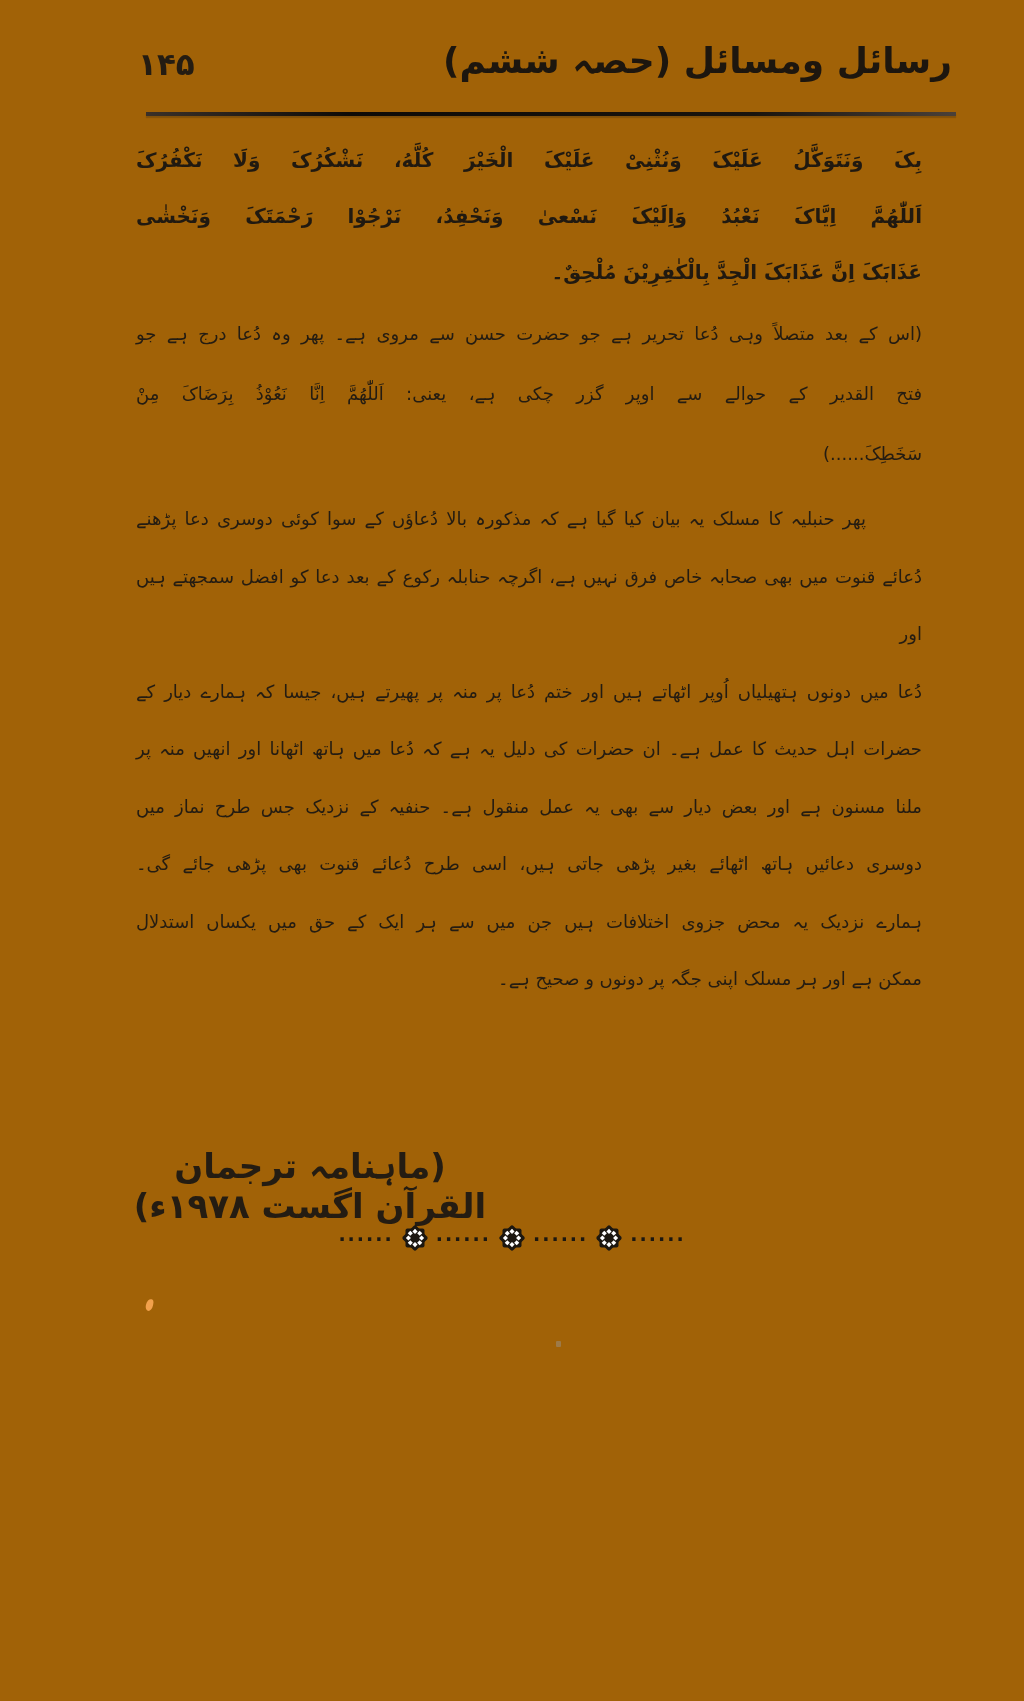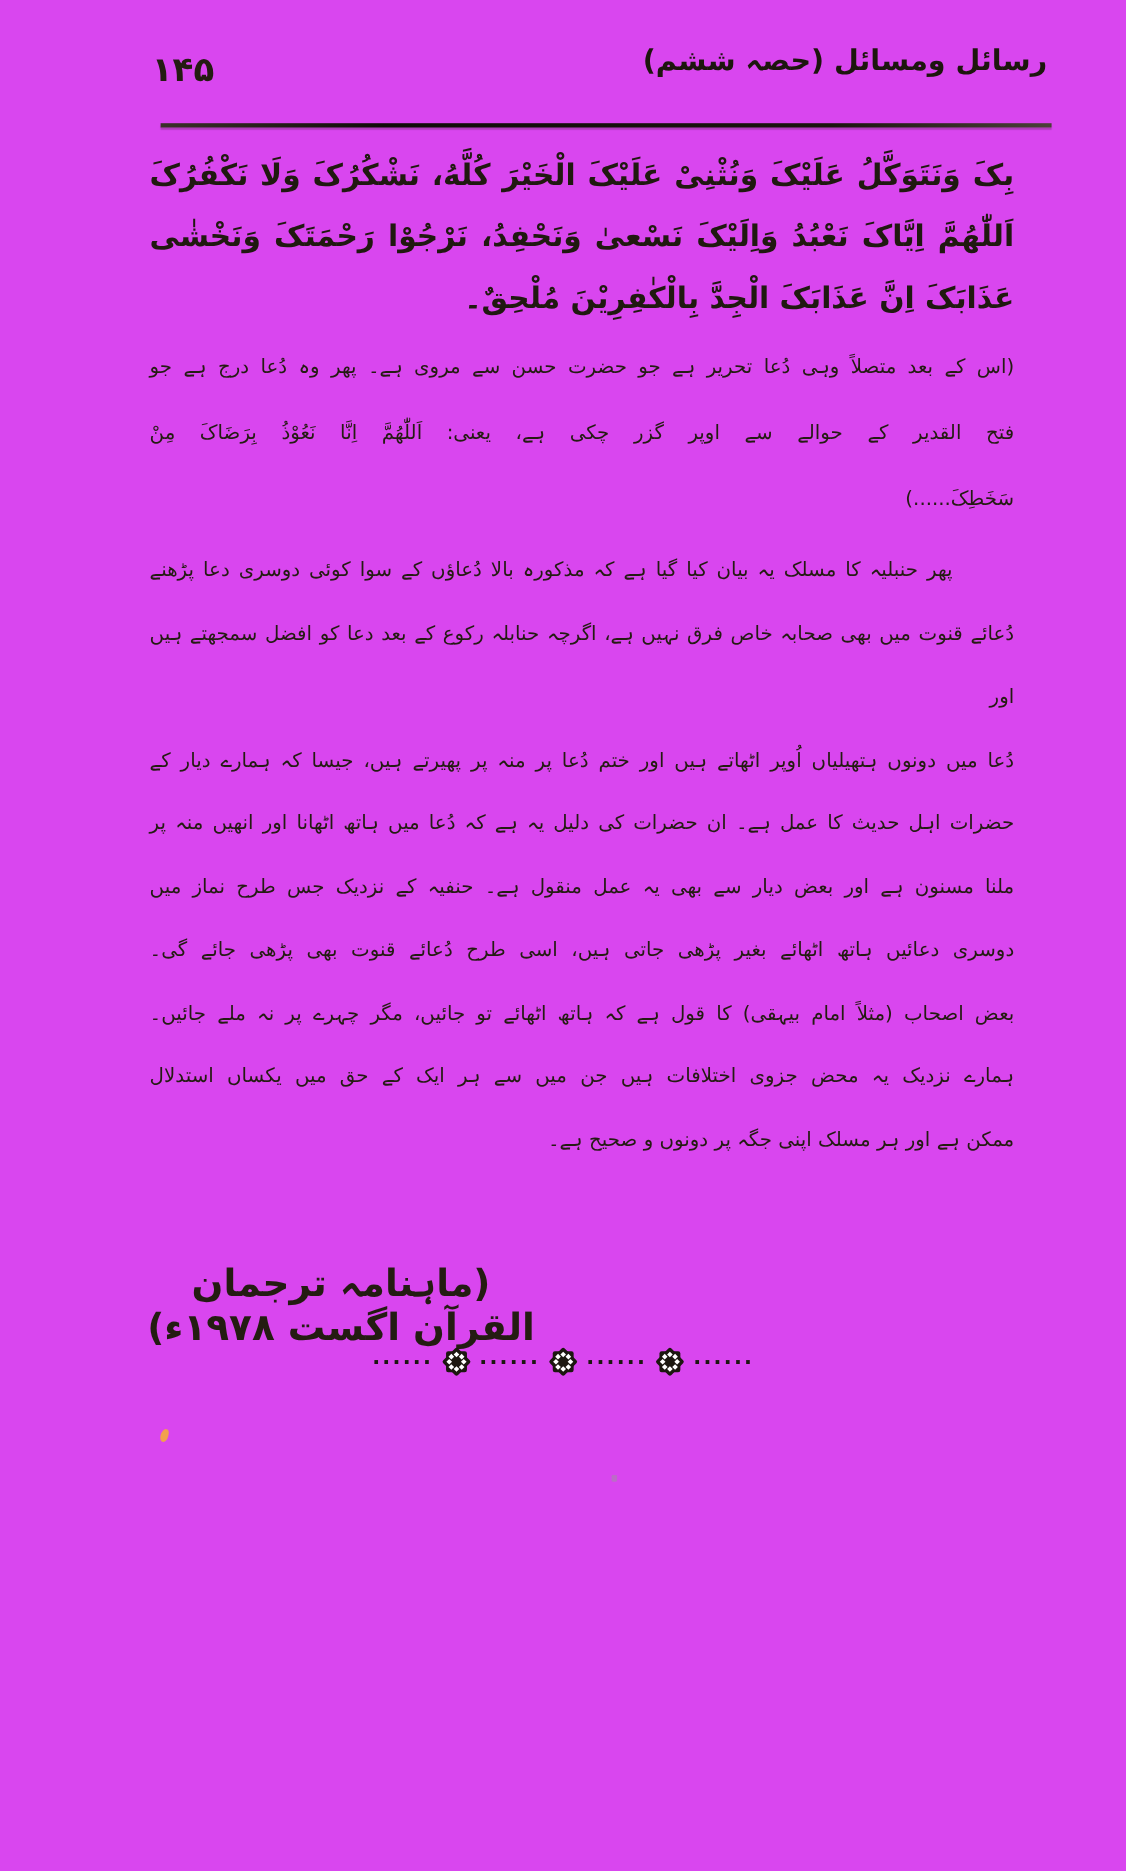--- a/index.html
+++ b/index.html
@@ -1,46 +1,46 @@
 <!DOCTYPE html>
 <html lang="ur" dir="rtl"><head>
 <meta charset="utf-8">
 <style>
   html,body{margin:0;padding:0;background:#ffffff;}
   .page{
     position:relative;
     width:1024px;height:1701px;
-    background:#d946ef;
+    background:#a16207;
     font-family:"DejaVu Sans", sans-serif;
     color:#241c12;
     overflow:hidden;
   }
   
   .page-number{
     position:absolute;left:138px;top:46px;
     font-size:31px;font-weight:bold;letter-spacing:3px;
     color:#241c12;direction:rtl;
   }
   .header-title{
     position:absolute;right:72px;top:40px;
-    font-size:26px;font-weight:bold;direction:rtl;
+    font-size:36px;font-weight:bold;direction:rtl;
     color:#1d160e;
   }
   .header-rule{
     position:absolute;left:146px;top:112px;width:810px;height:4px;
     background:linear-gradient(to right,#3a3028,#0f0b07 25%,#1a140d 75%,#4a4038);
     box-shadow:0 2px 1px rgba(40,30,20,0.25);
   }
   
   .textcol{position:absolute;left:136px;width:786px;direction:rtl;}
   .line{display:block;white-space:normal;}
   .jf{text-align:justify;text-align-last:justify;-moz-text-align-last:justify;}
   .rt{text-align:right;text-align-last:right;}
   .ar-line{
-    font-size:27px;line-height:56px;font-weight:bold;color:#201910;
+    font-size:20px;line-height:56px;font-weight:bold;color:#201910;
   }
   .ur-line{
     font-size:18px;line-height:57.5px;color:#241c12;
   }
   .p1-line{line-height:60px;text-align:center;}
   .indent{padding-right:56px;}
   
   .citation{
     position:absolute;left:126px;top:1146px;width:368px;
     font-size:34px;font-weight:bold;direction:rtl;text-align:center;
@@ -88,21 +88,20 @@
     <span class="line ur-line p1-line rt">سَخَطِکَ......)</span>
   </div>
 
   <div class="textcol" style="top:490px;">
     <span class="line ur-line jf indent">پھر حنبلیہ کا مسلک یہ بیان کیا گیا ہے کہ مذکورہ بالا دُعاؤں کے سوا کوئی دوسری دعا پڑھنے</span>
     <span class="line ur-line jf">دُعائے قنوت میں بھی صحابہ خاص فرق نہیں ہے، اگرچہ حنابلہ رکوع کے بعد دعا کو افضل سمجھتے ہیں اور</span>
     <span class="line ur-line jf">دُعا میں دونوں ہتھیلیاں اُوپر اٹھاتے ہیں اور ختم دُعا پر منہ پر پھیرتے ہیں، جیسا کہ ہمارے دیار کے</span>
     <span class="line ur-line jf">حضرات اہل حدیث کا عمل ہے۔ ان حضرات کی دلیل یہ ہے کہ دُعا میں ہاتھ اٹھانا اور انھیں منہ پر</span>
     <span class="line ur-line jf">ملنا مسنون ہے اور بعض دیار سے بھی یہ عمل منقول ہے۔ حنفیہ کے نزدیک جس طرح نماز میں</span>
     <span class="line ur-line jf">دوسری دعائیں ہاتھ اٹھائے بغیر پڑھی جاتی ہیں، اسی طرح دُعائے قنوت بھی پڑھی جائے گی۔</span>
-    <span class="line ur-line jf">بعض اصحاب (مثلاً امام بیہقی) کا قول ہے کہ ہاتھ اٹھائے تو جائیں، مگر چہرے پر نہ ملے جائیں۔</span>
     <span class="line ur-line jf">ہمارے نزدیک یہ محض جزوی اختلافات ہیں جن میں سے ہر ایک کے حق میں یکساں استدلال</span>
     <span class="line ur-line rt">ممکن ہے اور ہر مسلک اپنی جگہ پر دونوں و صحیح ہے۔</span>
   </div>
 
   <div class="citation">(ماہنامہ ترجمان القرآن اگست ۱۹۷۸ء)</div>
 
   <div class="ornament-row">
     <svg width="0" height="0" style="position:absolute">
       <defs>
         <g id="rosette-shape" fill="#1c1710">

